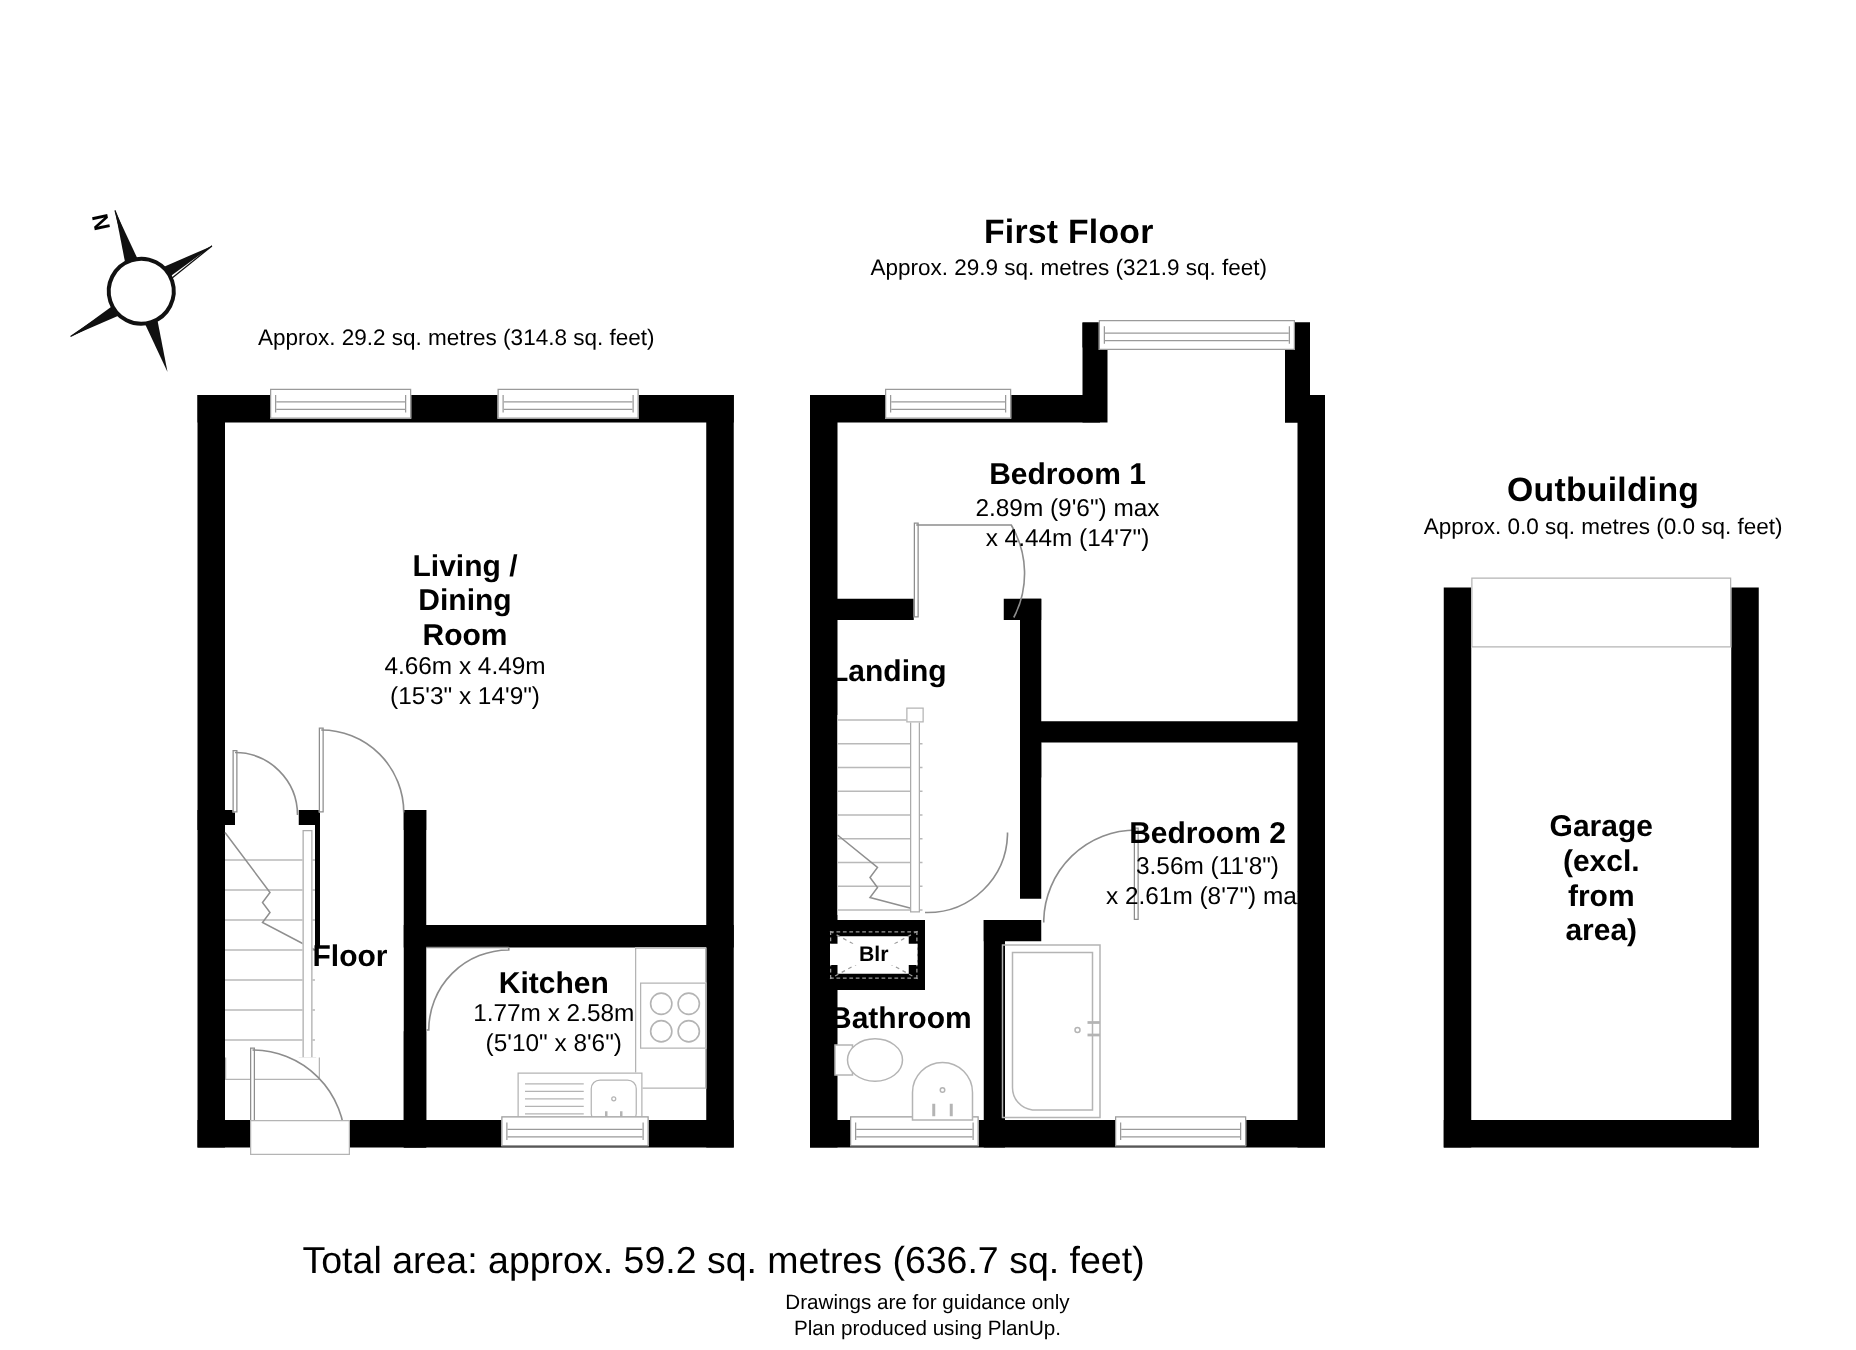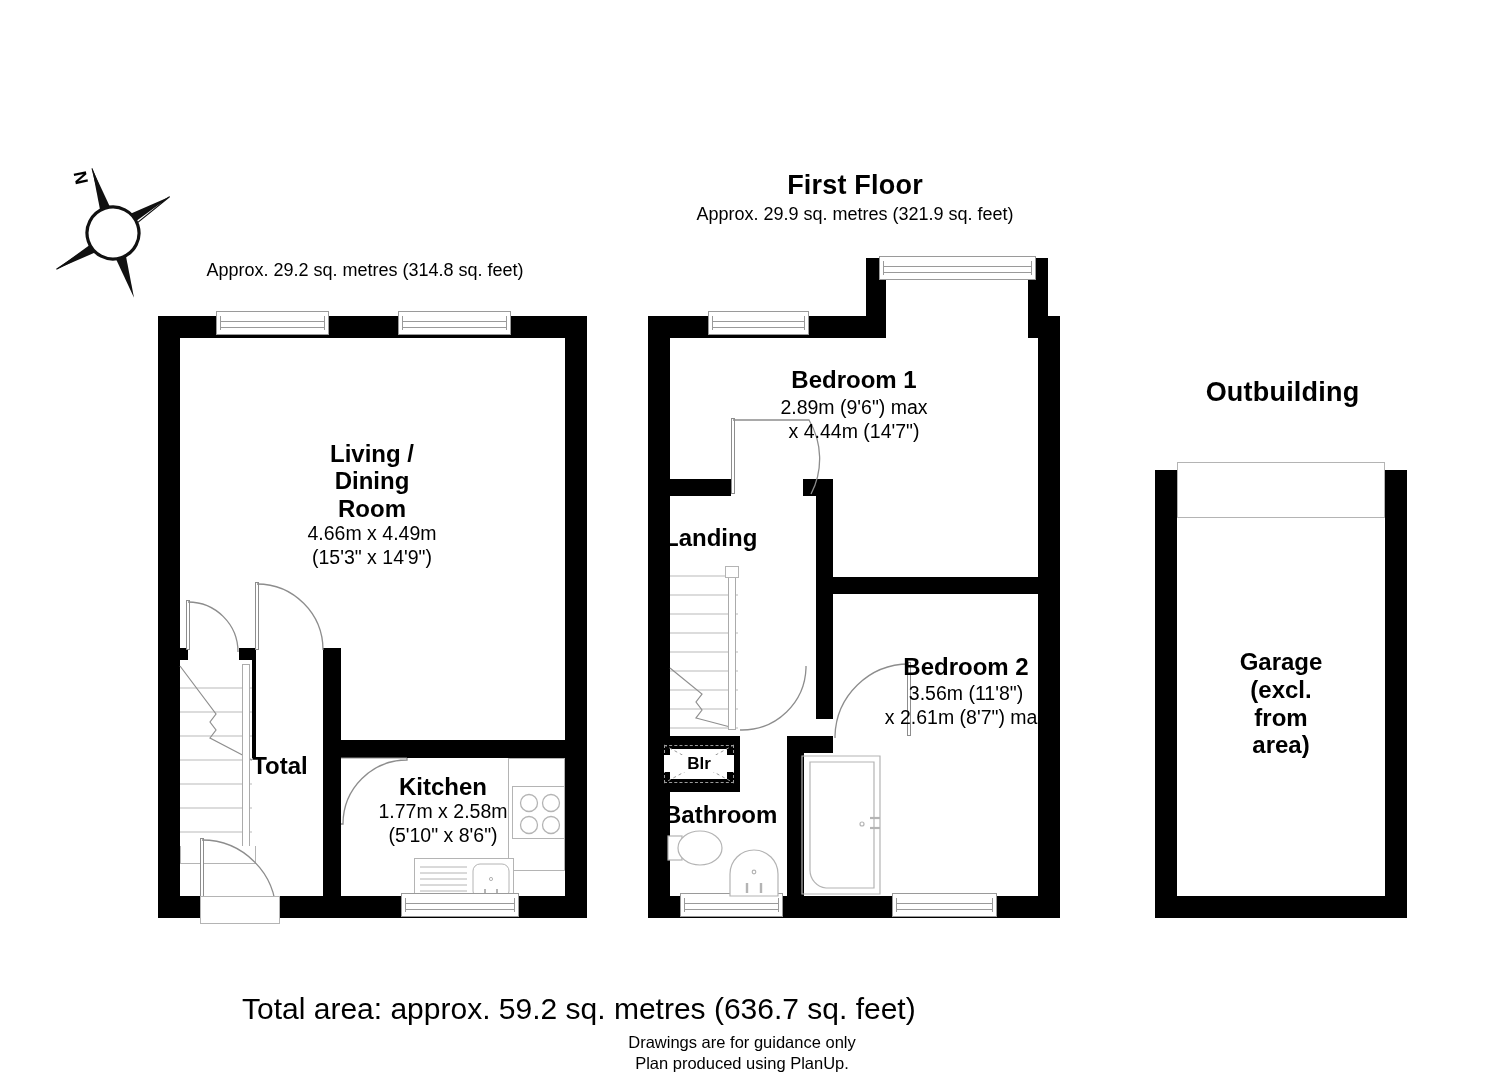--- a/index.html
+++ b/index.html
@@ -196,21 +196,21 @@
     </div>
 
     <div class="abs room-name multi" style="left:262px;top:440px;width:220px;">
       <span>Living /</span><br>
       <span>Dining</span><br>
       <span>Room</span>
     </div>
     <div class="abs room-dims" style="left:262px;top:522px;width:220px;">4.66m x 4.49m</div>
     <div class="abs room-dims" style="left:262px;top:546px;width:220px;">(15'3" x 14'9")</div>
 
-    <div class="abs room-name" style="left:212px;top:752px;width:136px;">Total</div>
+    <div class="abs room-name" style="left:212px;top:752px;width:136px;">Floor</div>
 
     <div class="abs room-name" style="left:348px;top:773px;width:190px;">Kitchen</div>
     <div class="abs room-dims" style="left:348px;top:800px;width:190px;">1.77m x 2.58m</div>
     <div class="abs room-dims" style="left:348px;top:824px;width:190px;">(5'10" x 8'6")</div>
   </div>
 
   <div class="abs" style="left:0;top:0;width:1100px;height:960px;">
 
     <div class="abs floor-title" style="left:645px;top:170px;width:420px;">First Floor</div>
     <div class="abs floor-sub" style="left:645px;top:204px;width:420px;">Approx. 29.9 sq. metres (321.9 sq. feet)</div>
@@ -360,20 +360,21 @@
     <div class="abs room-name" style="left:866px;top:653px;width:200px;">Bedroom 2</div>
     <div class="abs room-dims" style="left:866px;top:682px;width:200px;">3.56m (11'8")</div>
     <div class="abs room-dims" style="left:866px;top:706px;width:200px;">x 2.61m (8'7") max</div>
 
     <div class="abs room-name" style="left:664px;top:801px;width:150px;text-align:left;">Bathroom</div>
   </div>
 
   <div class="abs" style="left:0;top:0;width:1485px;height:960px;">
 
     <div class="abs floor-title" style="left:1090px;top:377px;width:385px;">Outbuilding</div>
+    <div class="abs floor-sub" style="left:1090px;top:411px;width:385px;">Approx. 0.0 sq. metres (0.0 sq. feet)</div>
 
     <div class="abs room-fill" style="left:1157px;top:470px;width:248px;height:448px;"></div>
 
     <div class="abs wall" style="left:1155px;top:470px;width:22px;height:448px;"></div>
     <div class="abs wall" style="left:1385px;top:470px;width:22px;height:448px;"></div>
     <div class="abs wall" style="left:1155px;top:896px;width:252px;height:22px;"></div>
 
     <div class="abs thin" style="left:1177px;top:462px;width:208px;height:56px;border-color:#b4b4b4;"></div>
 
     <div class="abs room-name multi" style="left:1181px;top:648px;width:200px;line-height:1.16;">

